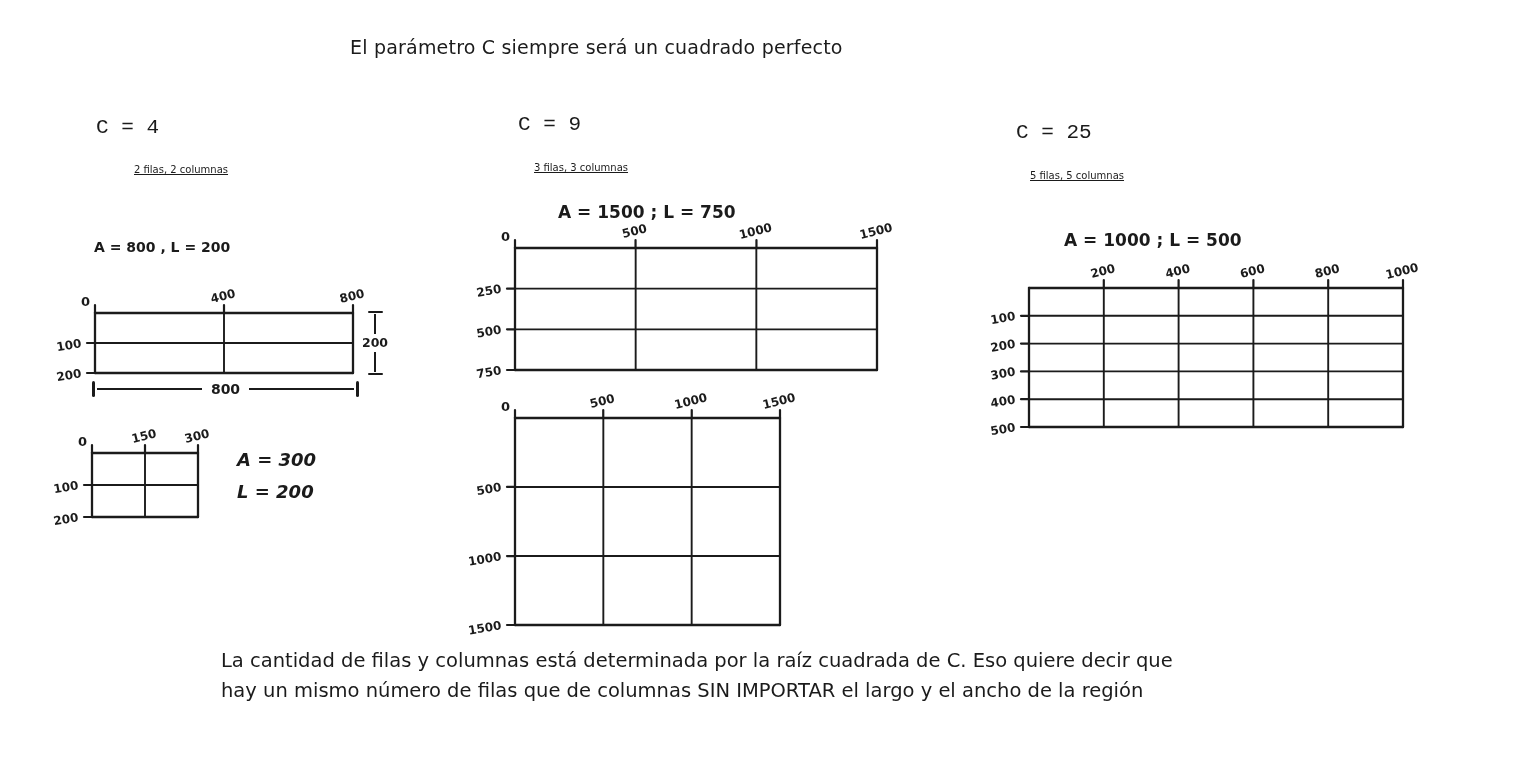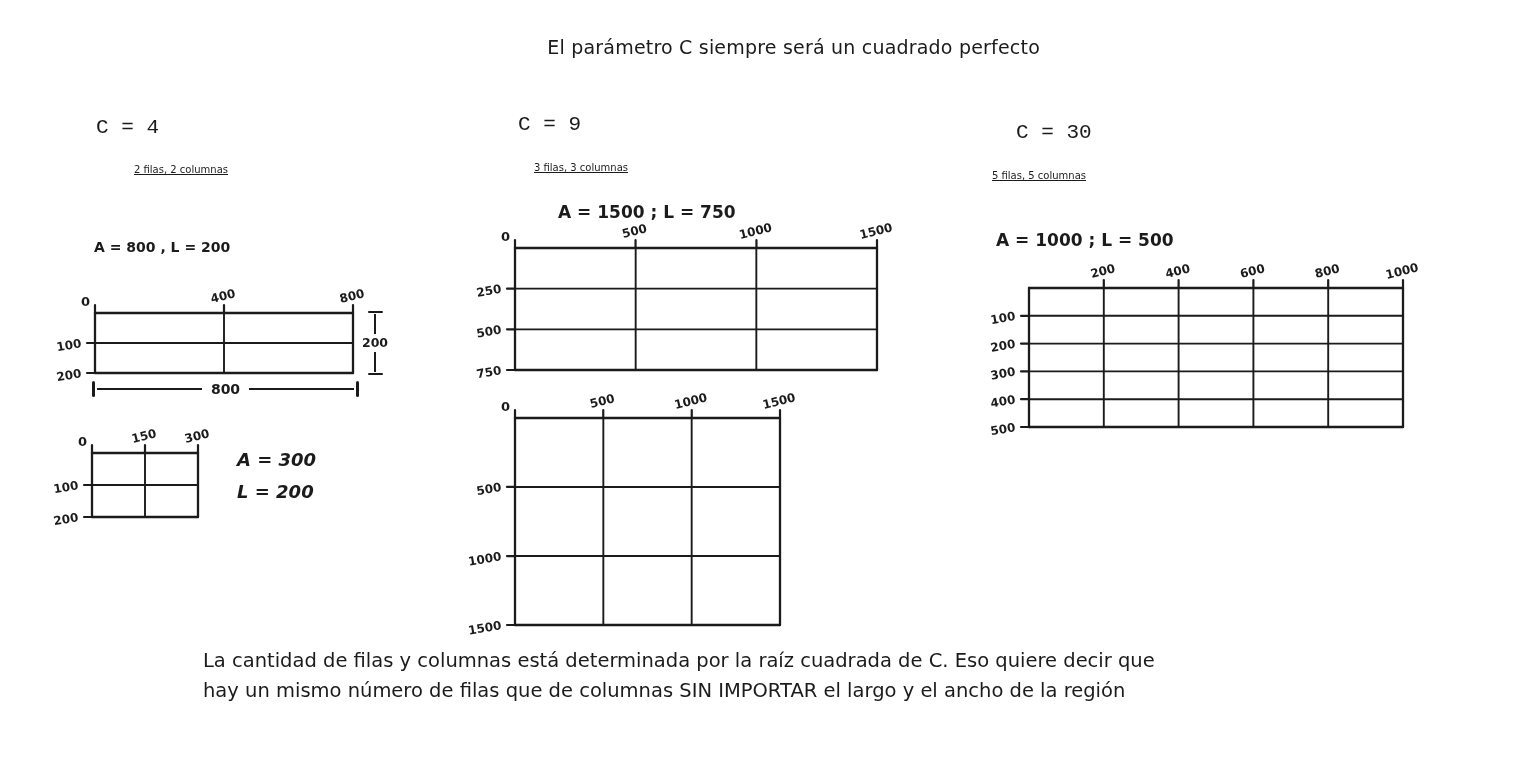--- a/index.html
+++ b/index.html
@@ -1,33 +1,33 @@
 <!DOCTYPE html>
 <html><head>
 <meta charset="utf-8">
 <style>
   html,body{margin:0;padding:0;background:#ffffff;}
   .canvas{
     position:relative;width:1532px;height:757px;background:#ffffff;overflow:hidden;
     font-family:"DejaVu Sans","Liberation Sans",sans-serif;color:#1b1b1b;
   }
   .hand{color:#1b1b1b;white-space:nowrap;}
-  .title{position:absolute;top:36px;left:350px;width:690px;text-align:right;font-size:19px;letter-spacing:0.2px;}
+  .title{position:absolute;top:36px;left:350px;width:690px;text-align:left;font-size:19px;letter-spacing:0.2px;}
   .c-label{position:absolute;font-size:21px;font-family:Liberation Mono, monospace;}
   .c-label-c4{left:96px;top:116px;}
   .c-label-c9{left:518px;top:113px;}
   .c-label-c25{left:1016px;top:121px;}
   .dims-label{position:absolute;font-size:10px;text-decoration:underline;}
   .dims-c4{left:134px;top:164px;}
   .dims-c9{left:534px;top:162px;}
-  .dims-c25{left:992px;top:170px;}
+  .dims-c25{left:1030px;top:170px;}
   .params-label{position:absolute;font-weight:bold;font-size:17px;}
   .params-c4{left:94px;top:239px;font-size:14px;}
   .params-c9{left:558px;top:202px;}
-  .params-c25{left:996px;top:230px;}
+  .params-c25{left:1064px;top:230px;}
   .grid{position:absolute;}
   .grid svg{position:absolute;left:0;top:0;overflow:visible;}
   .grid-c4-1{left:95px;top:313px;width:258px;height:60px;}
   .grid-c4-2{left:92px;top:453px;width:106px;height:64px;}
   .grid-c9-1{left:515px;top:248px;width:362px;height:122px;}
   .grid-c9-2{left:515px;top:418px;width:265px;height:207px;}
   .grid-c25-1{left:1029px;top:288px;width:374px;height:139px;}
   
   .dim-v{position:absolute;left:362px;top:311px;width:26px;height:64px;
     display:flex;flex-direction:column;align-items:center;}
@@ -39,21 +39,21 @@
     display:flex;flex-direction:row;align-items:center;}
   .dim-h .cap{width:2.6px;height:16px;background:#1b1b1b;border-radius:2px;}
   .dim-h .bar{height:2.4px;flex:1 1 auto;background:#1b1b1b;margin:0 2px;}
   .dim-h .dim-label{font-size:14px;font-weight:bold;padding:0 7px;}
   .side-labels{position:absolute;font-weight:bold;font-style:italic;}
   .side-labels .sl{white-space:nowrap;}
   .side-c4{left:237px;top:449px;font-size:18px;}
   .side-c4 .sl{margin-bottom:11px;}
   .side-c9{left:830px;top:443px;font-size:17px;}
   .side-c9 .sl{margin-bottom:13px;}
-  .footer{position:absolute;left:203px;top:646px;font-size:19.5px;line-height:30px;}
+  .footer{position:absolute;left:221px;top:646px;font-size:19.5px;line-height:30px;}
   .footer div{white-space:nowrap;}
 </style>
 </head>
 <body>
 
 <div class="canvas">
 
   <div class="hand title">El parámetro C siempre será un cuadrado perfecto</div>
 
   <div class="hand c-label c-label-c4">C = 4</div>
@@ -174,21 +174,21 @@
         <line x1="-8" y1="68.931" x2="-1" y2="68.931" stroke="#1b1b1b" stroke-width="2.2" stroke-linecap="round"></line>
         <text x="-13" y="72.931" fill="#1b1b1b" font-size="12" font-weight="bold" text-anchor="end" transform="rotate(-10 -13 72.931)">500</text>
         <line x1="-8" y1="138.06900000000002" x2="-1" y2="138.06900000000002" stroke="#1b1b1b" stroke-width="2.2" stroke-linecap="round"></line>
         <text x="-13" y="142.06900000000002" fill="#1b1b1b" font-size="12" font-weight="bold" text-anchor="end" transform="rotate(-10 -13 142.06900000000002)">1000</text>
         <line x1="-8" y1="207" x2="-1" y2="207" stroke="#1b1b1b" stroke-width="2.2" stroke-linecap="round"></line>
         <text x="-13" y="211" fill="#1b1b1b" font-size="12" font-weight="bold" text-anchor="end" transform="rotate(-10 -13 211)">1500</text>
       </svg>
     </div>
 
 
-  <div class="hand c-label c-label-c25">C = 30</div>
+  <div class="hand c-label c-label-c25">C = 25</div>
   <div class="hand dims-label dims-c25">5 filas, 5 columnas</div>
   <div class="hand params-label params-c25">A = 1000  ;   L = 500</div>
 
   <div class="grid grid-c25-1">
       <svg width="374" height="139">
         <line x1="0" y1="0" x2="374" y2="0" stroke="#1b1b1b" stroke-width="2.3" stroke-linecap="round"></line>
         <line x1="0" y1="139" x2="374" y2="139" stroke="#1b1b1b" stroke-width="2.3" stroke-linecap="round"></line>
         <line x1="0" y1="0" x2="0" y2="139" stroke="#1b1b1b" stroke-width="2.3" stroke-linecap="round"></line>
         <line x1="374" y1="0" x2="374" y2="139" stroke="#1b1b1b" stroke-width="2.3" stroke-linecap="round"></line>
         <line x1="74.8" y1="0" x2="74.8" y2="139" stroke="#1b1b1b" stroke-width="1.9" stroke-linecap="round"></line>

